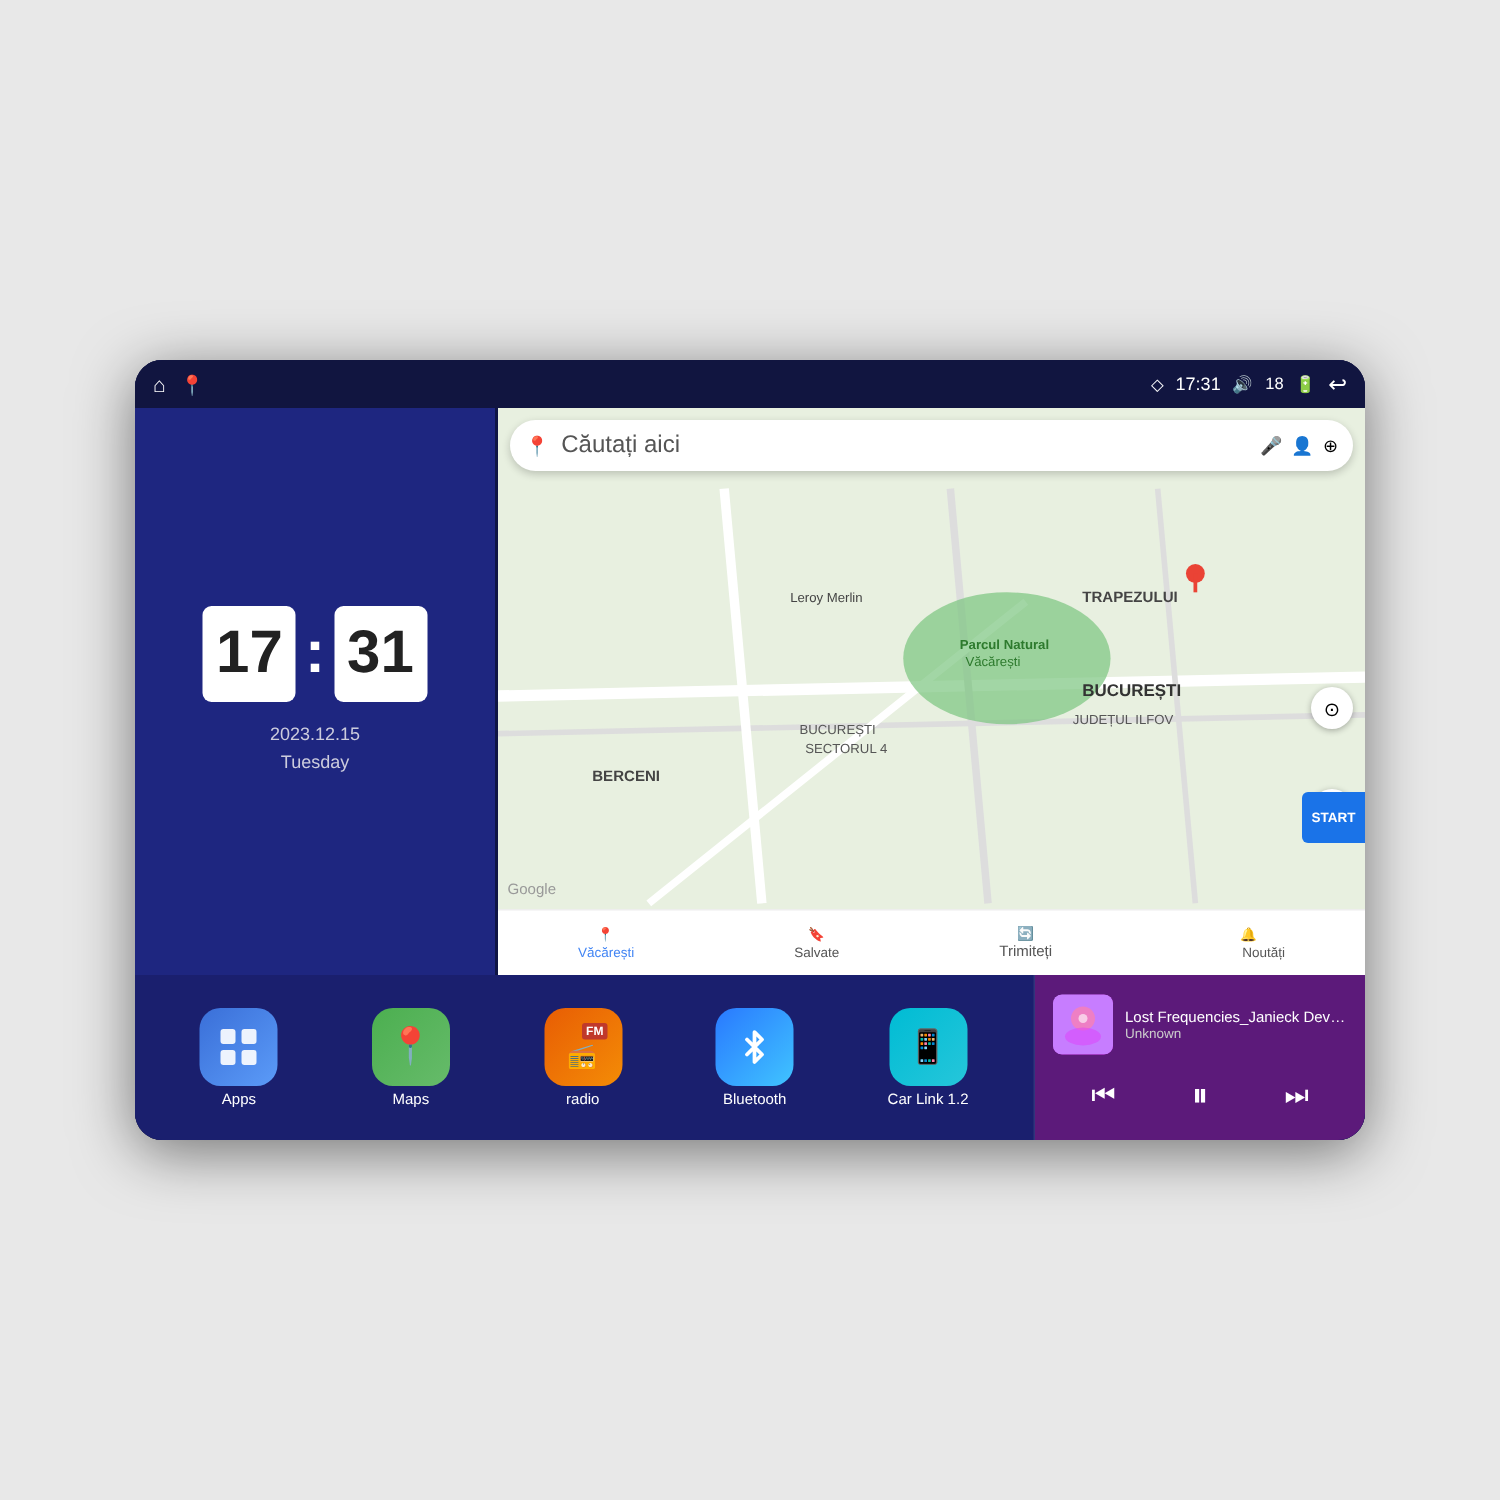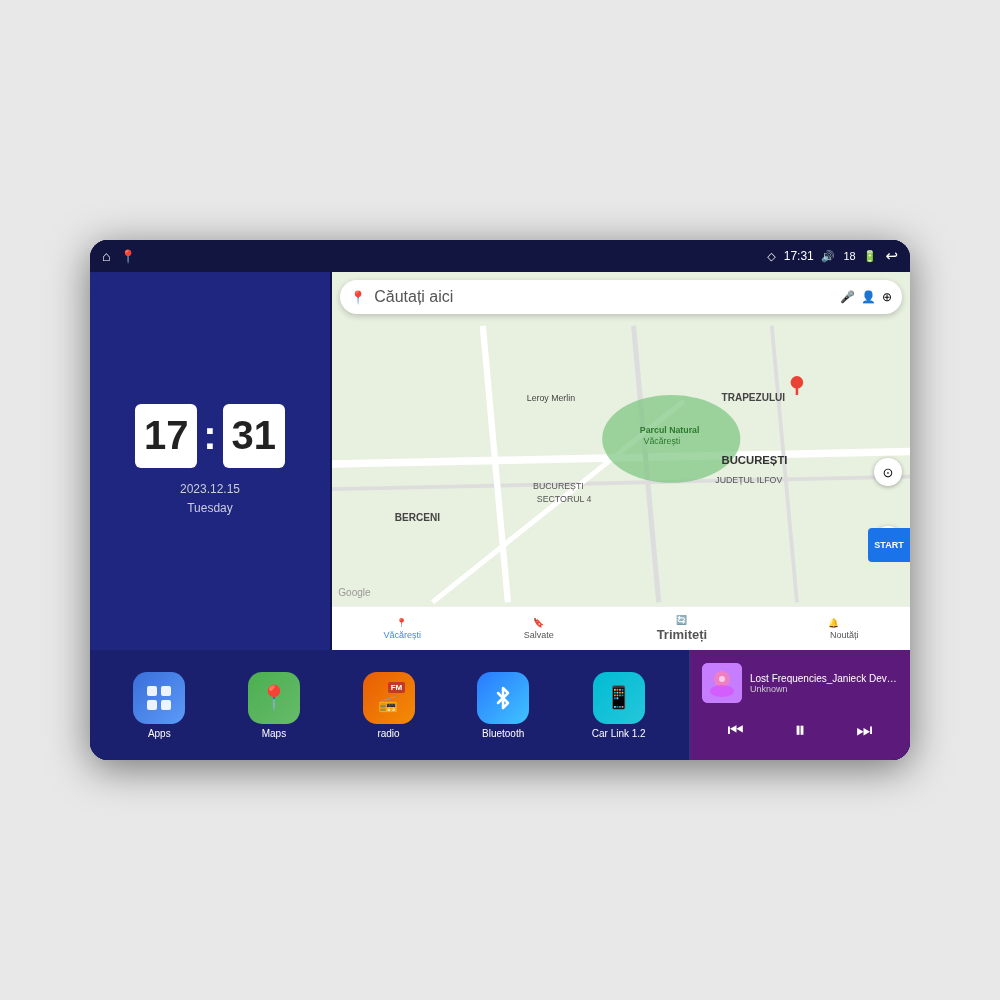--- a/index.html
+++ b/index.html
@@ -477,21 +477,21 @@
             <div class="map-nav-item">
               <span class="map-nav-icon">📍</span>
               <span style="font-size:9px; color:#4285f4;">Văcărești</span>
             </div>
             <div class="map-nav-item">
               <span class="map-nav-icon">🔖</span>
               <span style="font-size:9px; color:#555;">Salvate</span>
             </div>
             <div class="map-nav-item">
               <span class="map-nav-icon">🔄</span>
-              <span style="font-size:13px; color:#555;font-weight:bold;">Trimiteți</span>
+              <span style="font-size:10px; color:#555;">Trimiteți</span>
             </div>
             <div class="map-nav-item">
               <span class="map-nav-icon">🔔</span>
               <span style="font-size:9px; color:#555;margin-left:20px;">Noutăți</span>
             </div>
           </div>
         </div>
       </div>
 
       <div class="bottom-section">

